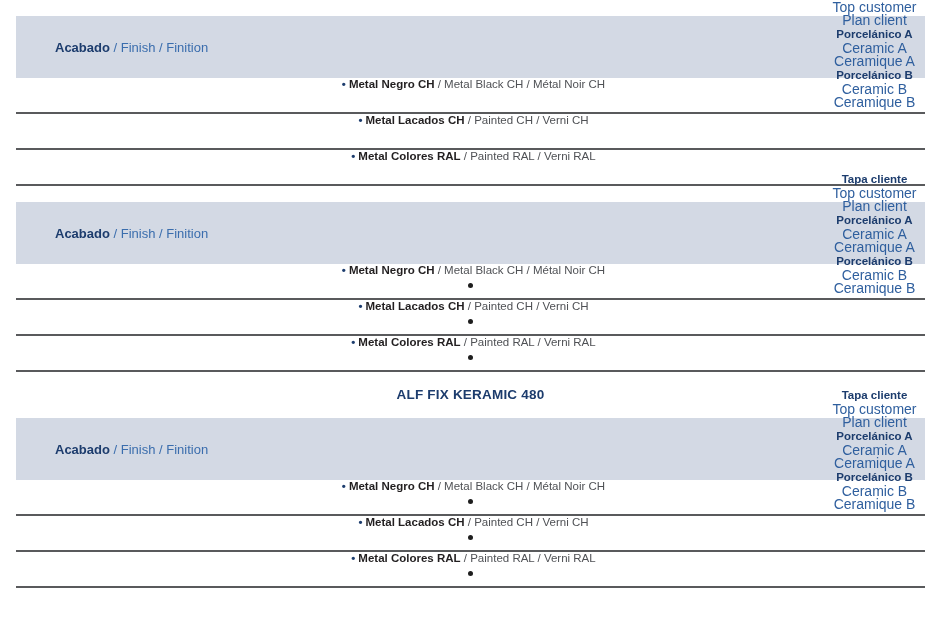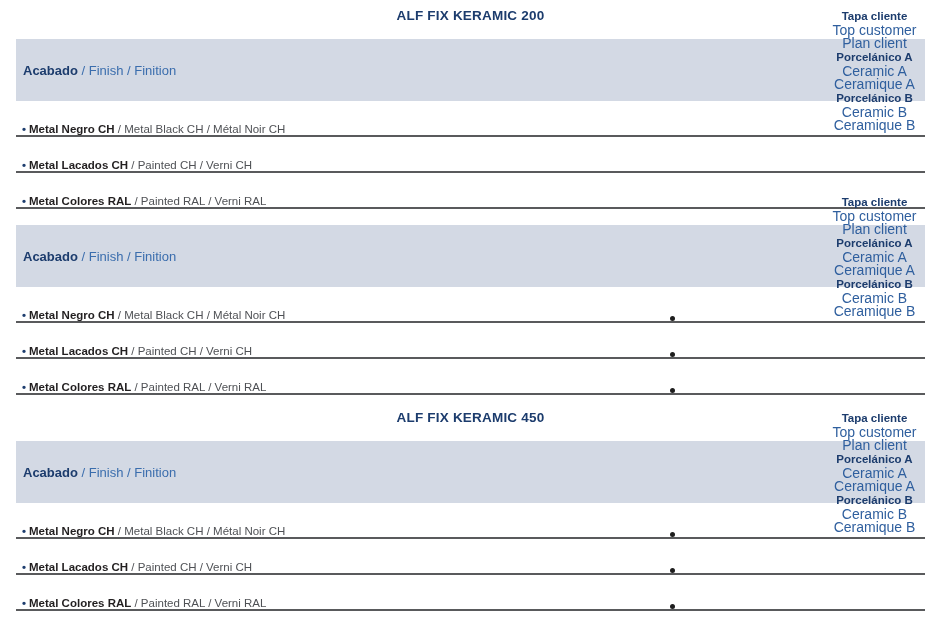--- a/index.html
+++ b/index.html
@@ -31,20 +31,21 @@
     height: 62px;
     background: #d3d9e4;
     display: flex;
     align-items: center;
   }
   .finish-label {
     flex: 1;
     padding-left: 7px;
     font-size: 13px;
     color: #3a6dad;
+    margin-left: 32px;
   }
   .finish-label .bold {
     font-weight: bold;
     color: #1c3c6d;
   }
   .col-heads { display: flex; flex-direction: column; }
   .col-head {
     width: 101px;
     text-align: center;
   }
@@ -55,22 +56,23 @@
     line-height: 15px;
   }
   .ch2 {
     font-size: 14px;
     color: #2f5f9e;
     line-height: 13px;
   }
   .tbl-row {
     height: 36px;
     display: flex;
-    align-items: flex-end;
+    align-items: center;
     border-bottom: 2px solid #595a5c;
+    flex-direction: column;
   }
   .row-label {
     flex: 1;
     padding-left: 6px;
     font-size: 11.5px;
     color: #4f5155;
     white-space: nowrap;
   }
   .row-label .bullet {
     color: #1c3c6d;
@@ -93,21 +95,20 @@
     border-radius: 50%;
     background: #1e1e1e;
   }
 </style>
 </head>
 <body>
 
 <div class="page">
 
   <div class="section">
-    <div class="tbl-title">ALF FIX KERAMIC 200</div>
     <div class="tbl-header">
       <div class="finish-label"><span class="bold">Acabado</span><span> / Finish / Finition</span></div>
       <div class="col-heads">
         <div class="col-head">
           <div class="ch1">Tapa cliente</div>
           <div class="ch2">Top customer</div>
           <div class="ch2">Plan client</div>
         </div>
         <div class="col-head">
           <div class="ch1">Porcelánico A</div>
@@ -212,21 +213,21 @@
       <div class="cell">
           <span class="dot" style="visibility: hidden;"></span>
         </div>
       <div class="cell">
           <span class="dot" style="visibility: hidden;"></span>
         </div>
     </div>
   </div>
 
   <div class="section">
-    <div class="tbl-title" style="margin-top:16px">ALF FIX KERAMIC 450</div>
+    <div class="tbl-title" style="margin-top:16px">ALF FIX KERAMIC 480</div>
     <div class="tbl-header">
       <div class="finish-label"><span class="bold">Acabado</span><span> / Finish / Finition</span></div>
       <div class="col-heads">
         <div class="col-head">
           <div class="ch1">Tapa cliente</div>
           <div class="ch2">Top customer</div>
           <div class="ch2">Plan client</div>
         </div>
         <div class="col-head">
           <div class="ch1">Porcelánico A</div>

